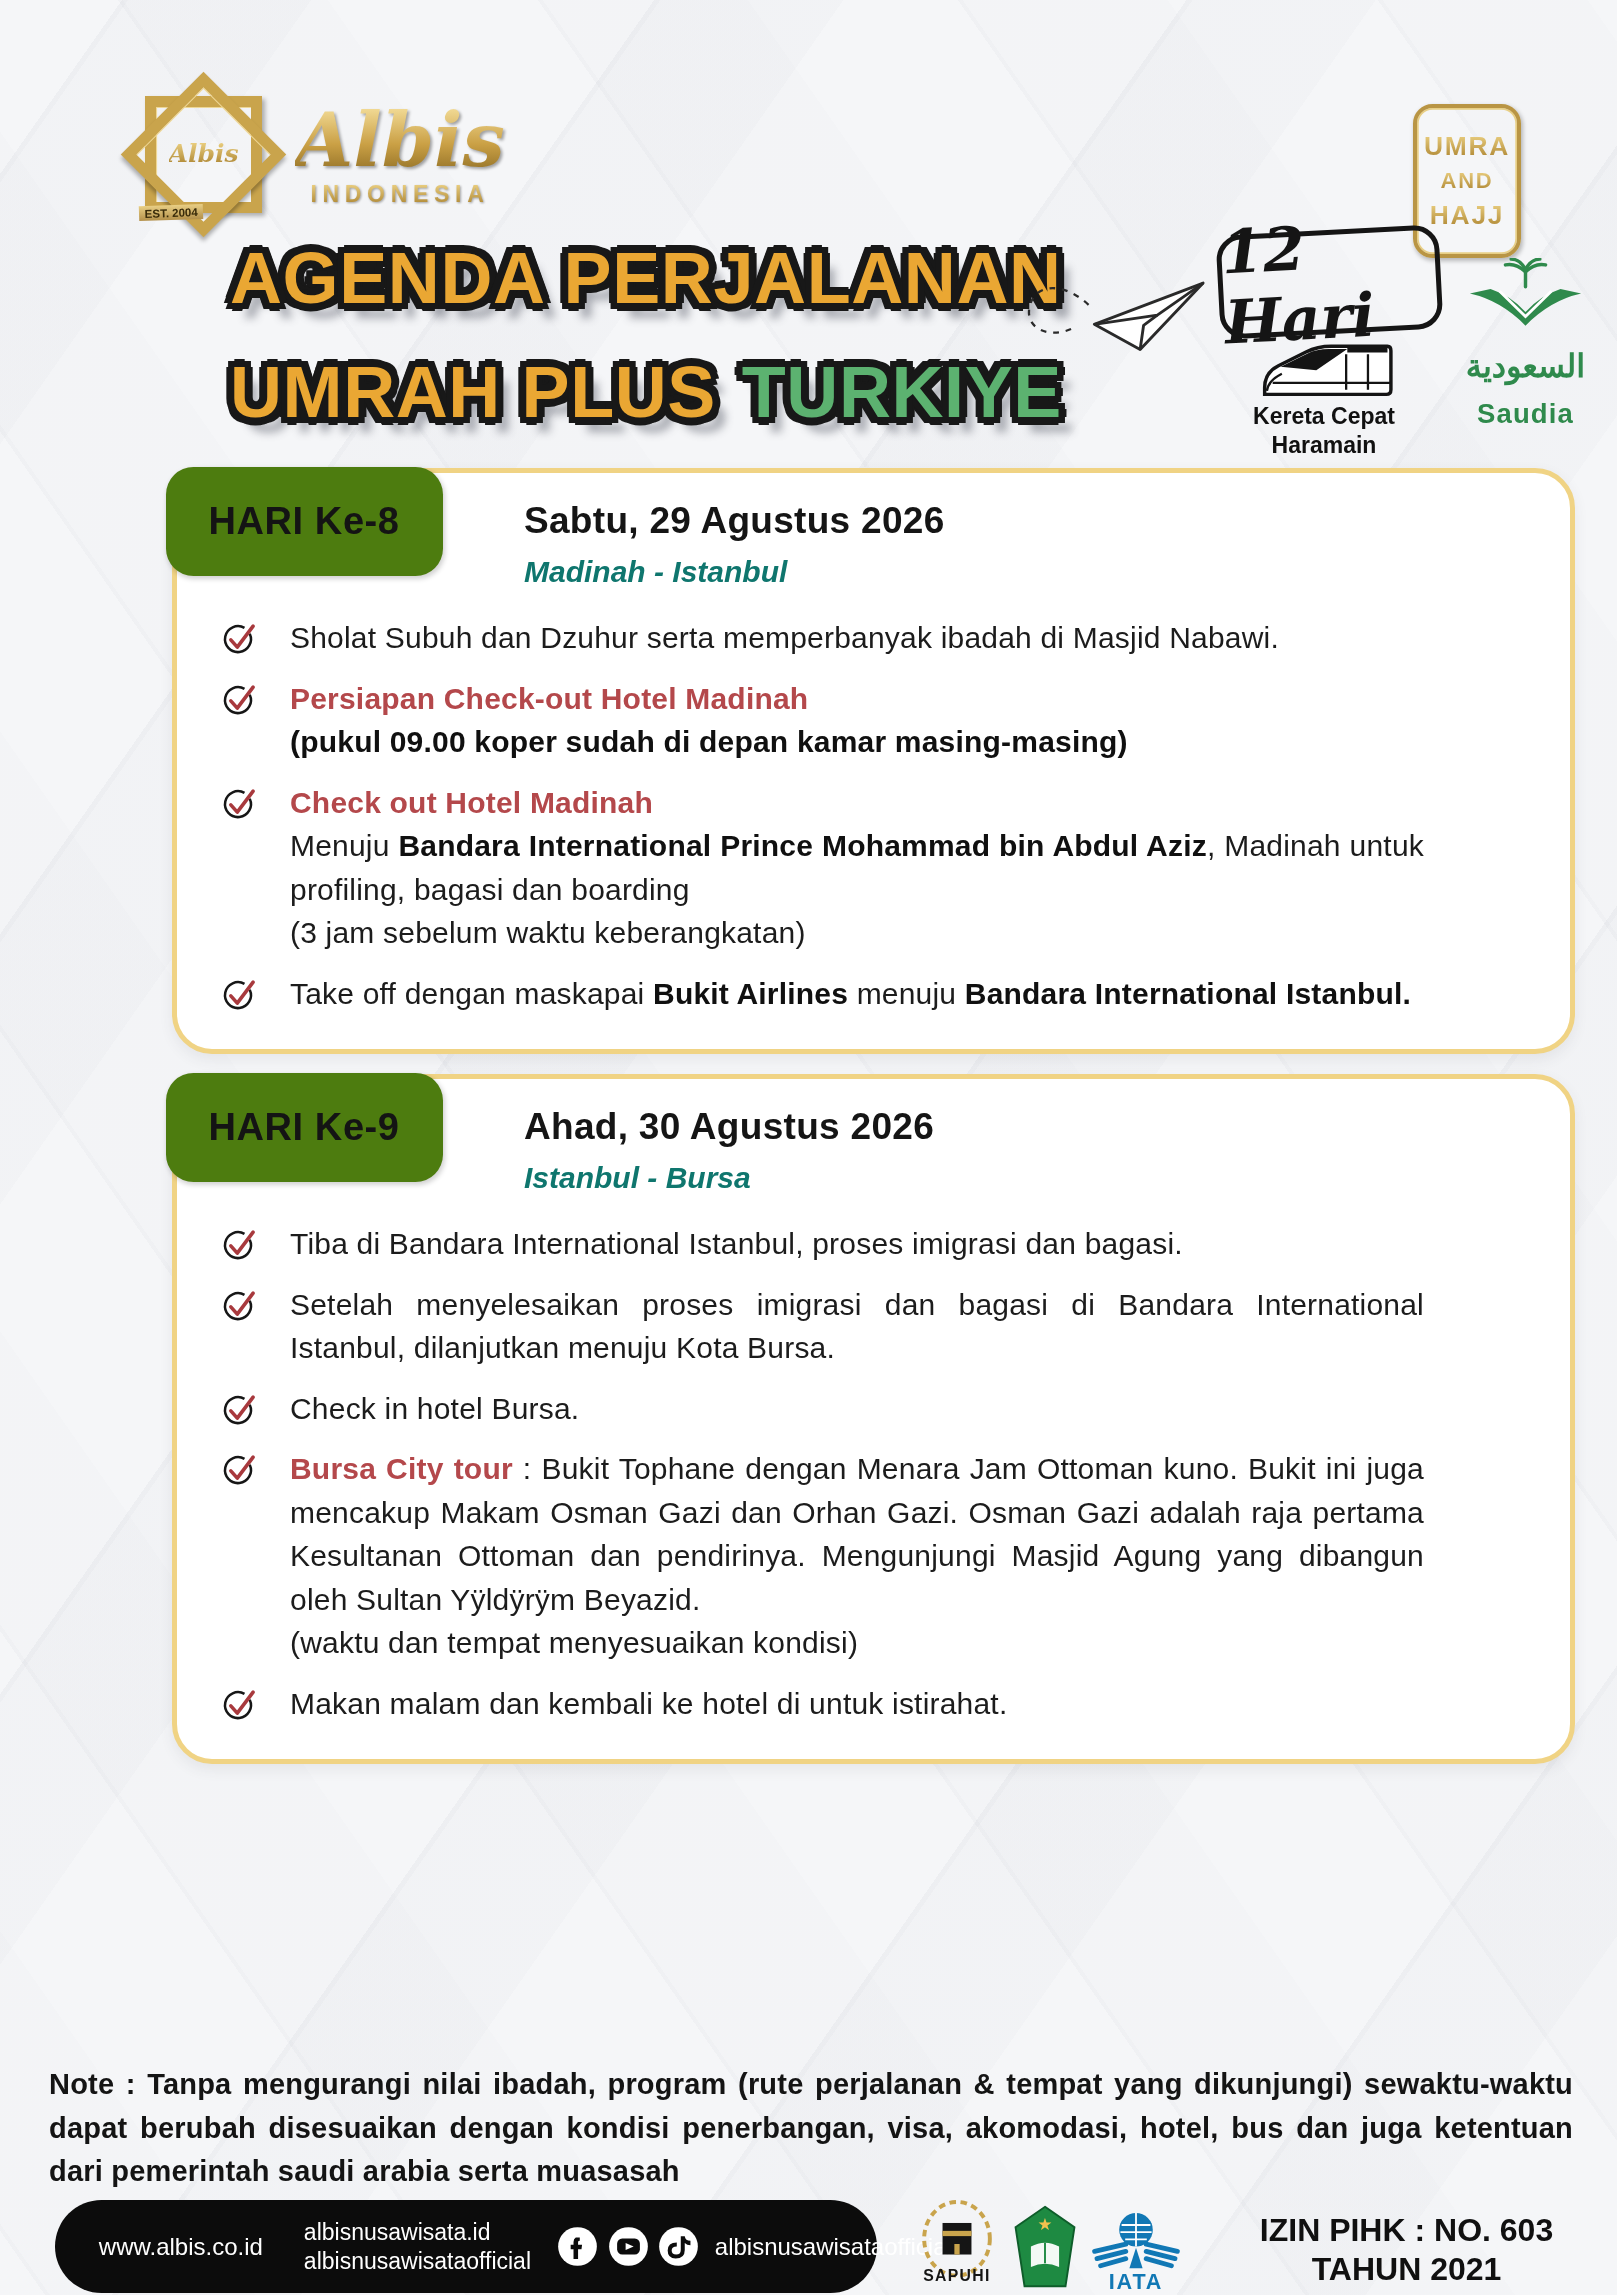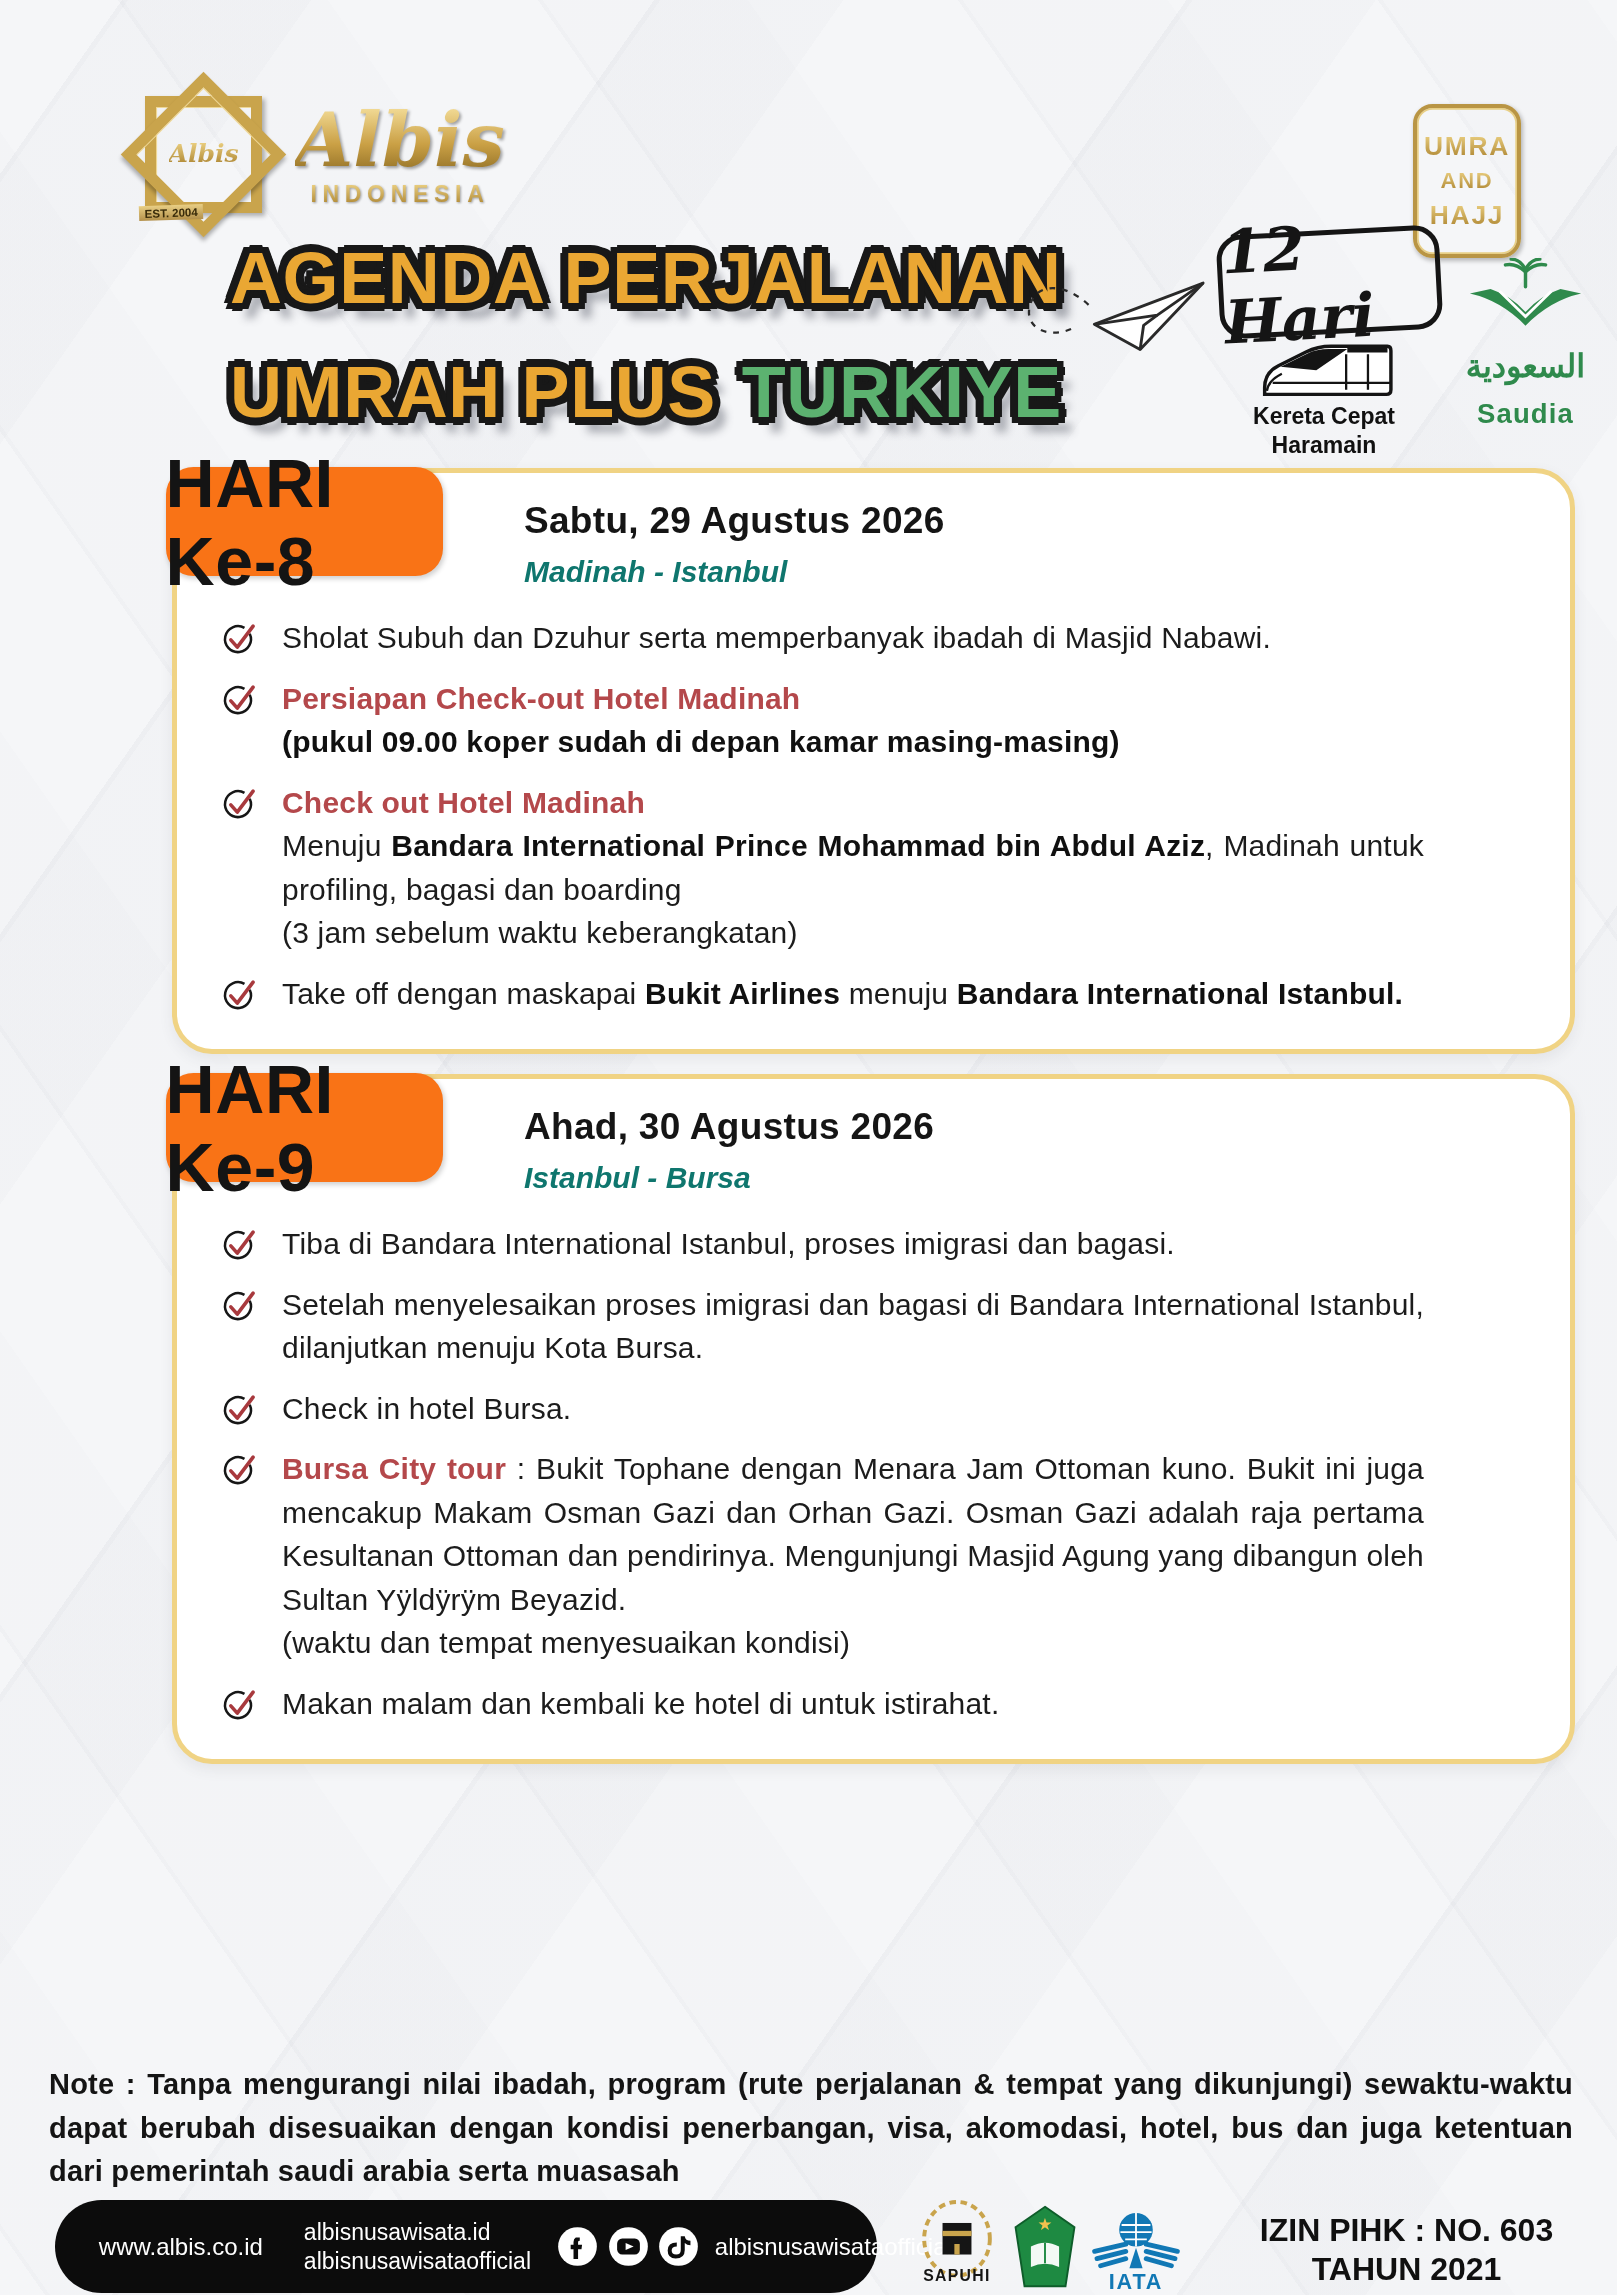--- a/index.html
+++ b/index.html
@@ -78,29 +78,29 @@
   .saudia .arabic { font-size:32px; font-weight:700; margin-top:1.1px; }
   .saudia .latin { font-size:27.5px; font-weight:800; letter-spacing:1.1px; margin-top:13px; }
 
   
   .card { position:absolute; left:172px; width:1403px; background:#ffffff;
     border:5.7px solid #f0d384; border-radius:40px; padding:17px 146px 34px 43px;
     box-shadow:0 5.7px 13.8px rgba(60,65,80,.08); }
   .card.day8 { top:468px; }
   .card.day9 { top:1074px; }
   .day-label { position:absolute; left:-11.5px; top:-5.7px; width:277px; height:109px;
-    background:#f97316; border-radius:27.5px; display:flex; align-items:center; justify-content:center;
-    font-size:68px; font-weight:800; color:#141414; letter-spacing:0.6px;
+    background:#4d7c0f; border-radius:27.5px; display:flex; align-items:center; justify-content:center;
+    font-size:38px; font-weight:800; color:#141414; letter-spacing:0.6px;
     box-shadow:1.7px 2.3px 5.7px rgba(0,0,0,.18); }
   .day-head { margin-left:304px; padding-top:10.3px; min-height:109px; }
   .day-date { font-size:37px; font-weight:700; color:#151515; letter-spacing:0.3px; }
   .day-route { margin-top:12.6px; font:italic 600 30px "Liberation Sans", sans-serif; color:#0f766e; }
 
   .items { margin-top:16px; }
-  .item { display:flex; gap:26px; margin-top:17px; }
+  .item { display:flex; gap:34px; margin-top:17px; }
   .item .check { flex:0 0 auto; width:36px; height:36px; margin-top:3.4px; }
   .check .ring { fill:none; stroke:#161616; stroke-width:7; }
   .check .tick { fill:none; stroke:#a8393d; stroke-width:10; stroke-linecap:round; stroke-linejoin:round; }
   .itext { flex:1; font-size:30px; line-height:1.45; color:#1c1c1c; letter-spacing:0.2px; }
   .itext p { margin:0; }
   .just { text-align:justify; }
   .red { color:#b4484b; font-weight:700; }
   .b { font-weight:700; color:#101010; }
 
   

